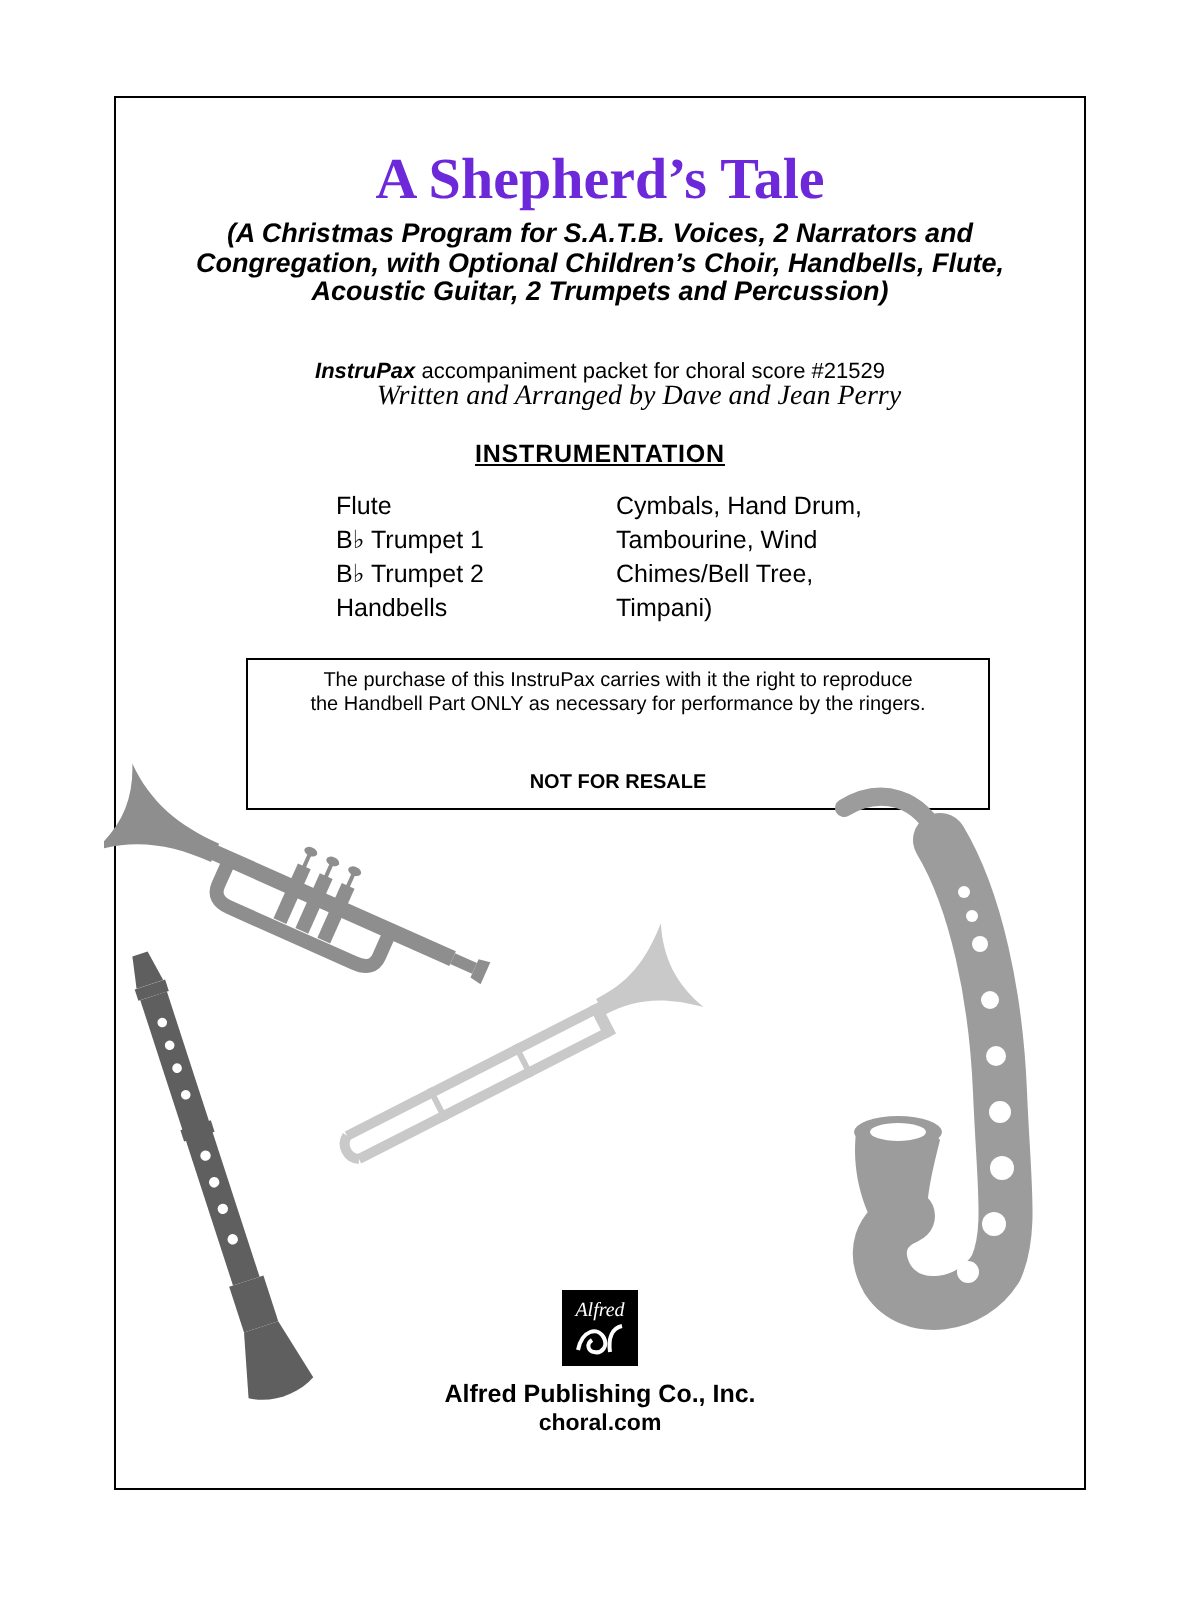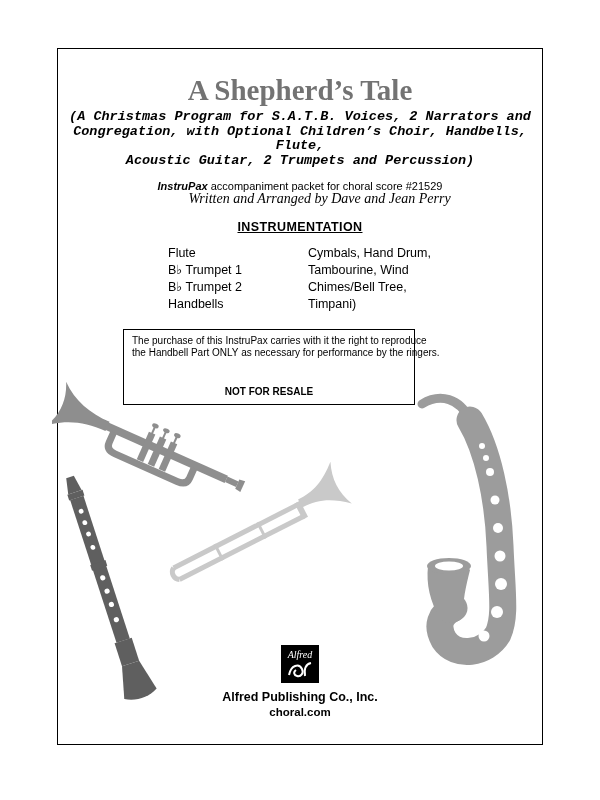--- a/index.html
+++ b/index.html
@@ -16,25 +16,25 @@
     left: 57px; top: 48px; width: 486px; height: 697px;
     border: 1px solid #000;
   }
   .centered { position: absolute; left: 57px; width: 486px; text-align: center; }
 
   .title {
     top: 74px;
     font-family: "Liberation Serif", serif;
     font-weight: bold;
     font-size: 29px;
-    color: #737373;
+    color: #6d28d9;
   }
   .subtitle {
     top: 110px;
-    font-family: Liberation Mono, monospace;
+    font-family: Liberation Sans, sans-serif;
     font-weight: bold;
     font-style: italic;
     font-size: 13.5px;
     line-height: 14.5px;
   }
   .packet-line { top: 180px; font-size: 11px; }
   .packet-line .brand { font-weight: bold; font-style: italic; }
   .credit {
     top: 191px;
     font-family: "Liberation Serif", serif;
@@ -48,21 +48,21 @@
     font-weight: bold;
     letter-spacing: 0.4px;
     text-decoration: underline;
   }
   .col { position: absolute; top: 245px; font-size: 12.5px; line-height: 17px; }
   .col-left { left: 168px; }
   .col-right { left: 308px; width: 175px; }
 
   .notice-box {
     position: absolute;
-    left: 123px; top: 329px; width: 292px;
+    left: 123px; top: 329px; width: 372px;
     border: 1px solid #000;
     padding: 5px 8px 6px;
     text-align: center;
     font-size: 10px;
     line-height: 11.5px;
   }
   .notice-box div { white-space: nowrap; }
   .notice-bold { font-weight: bold; margin-top: 28px; }
 
   .illus { position: absolute; }

